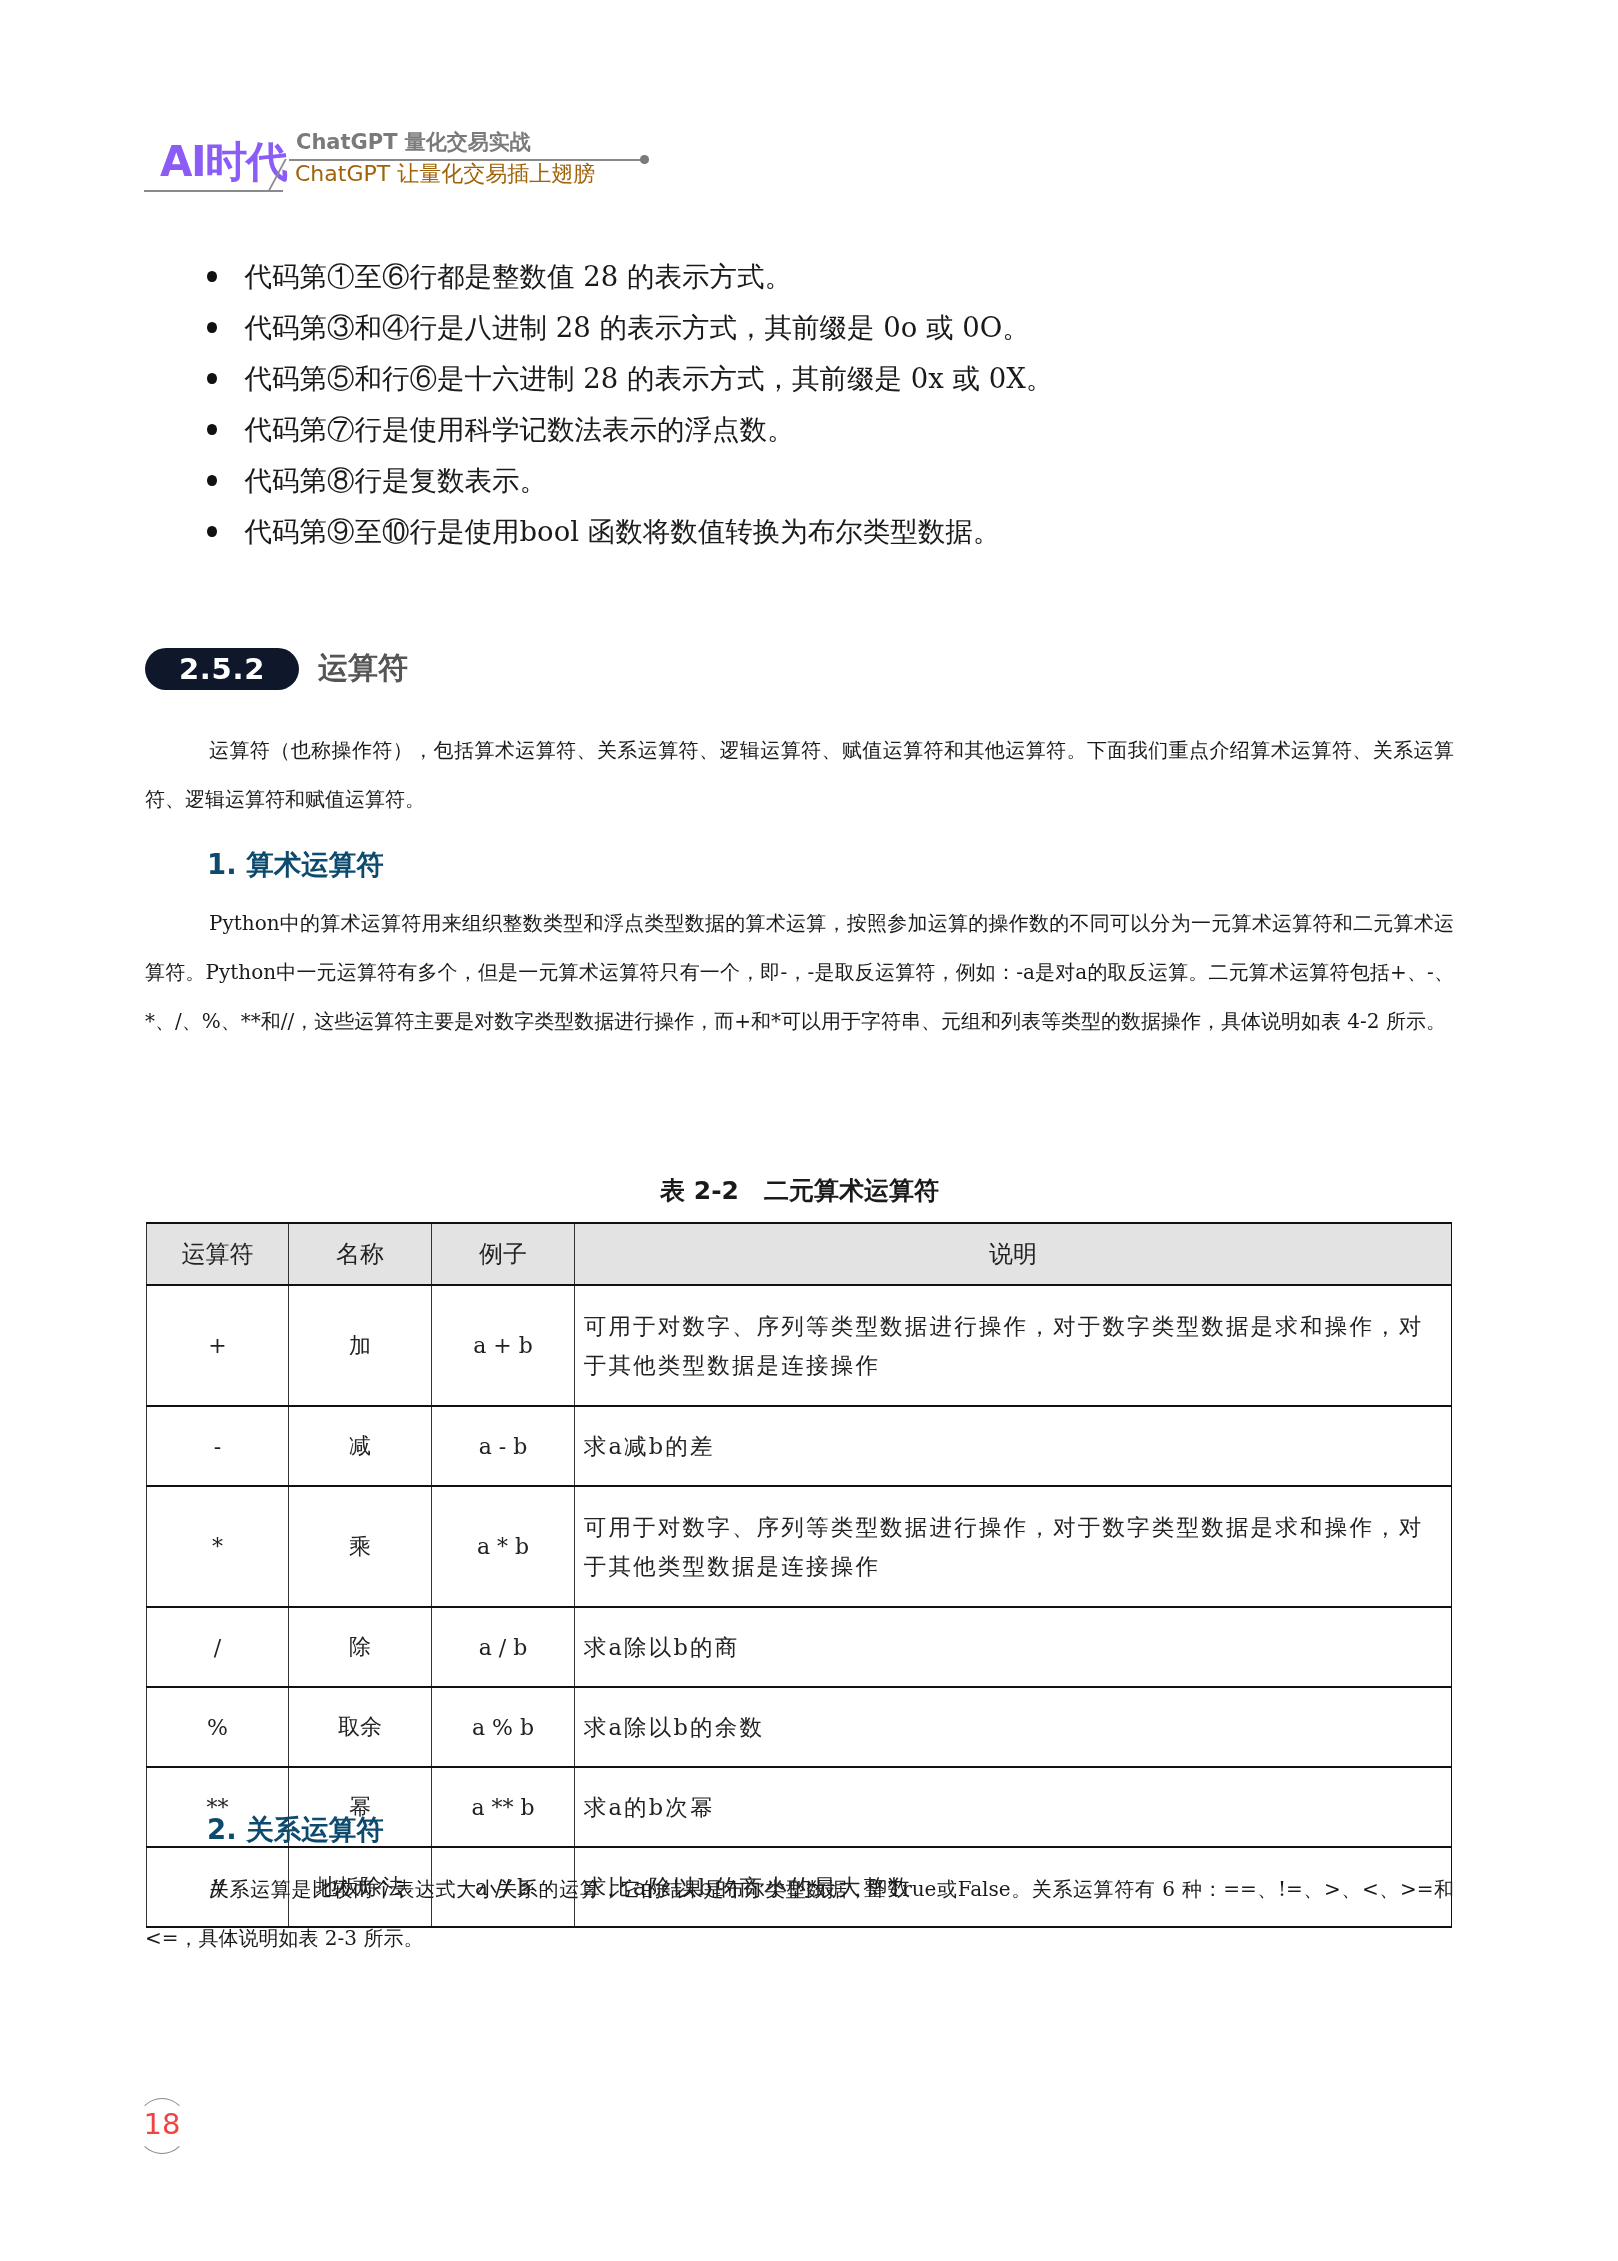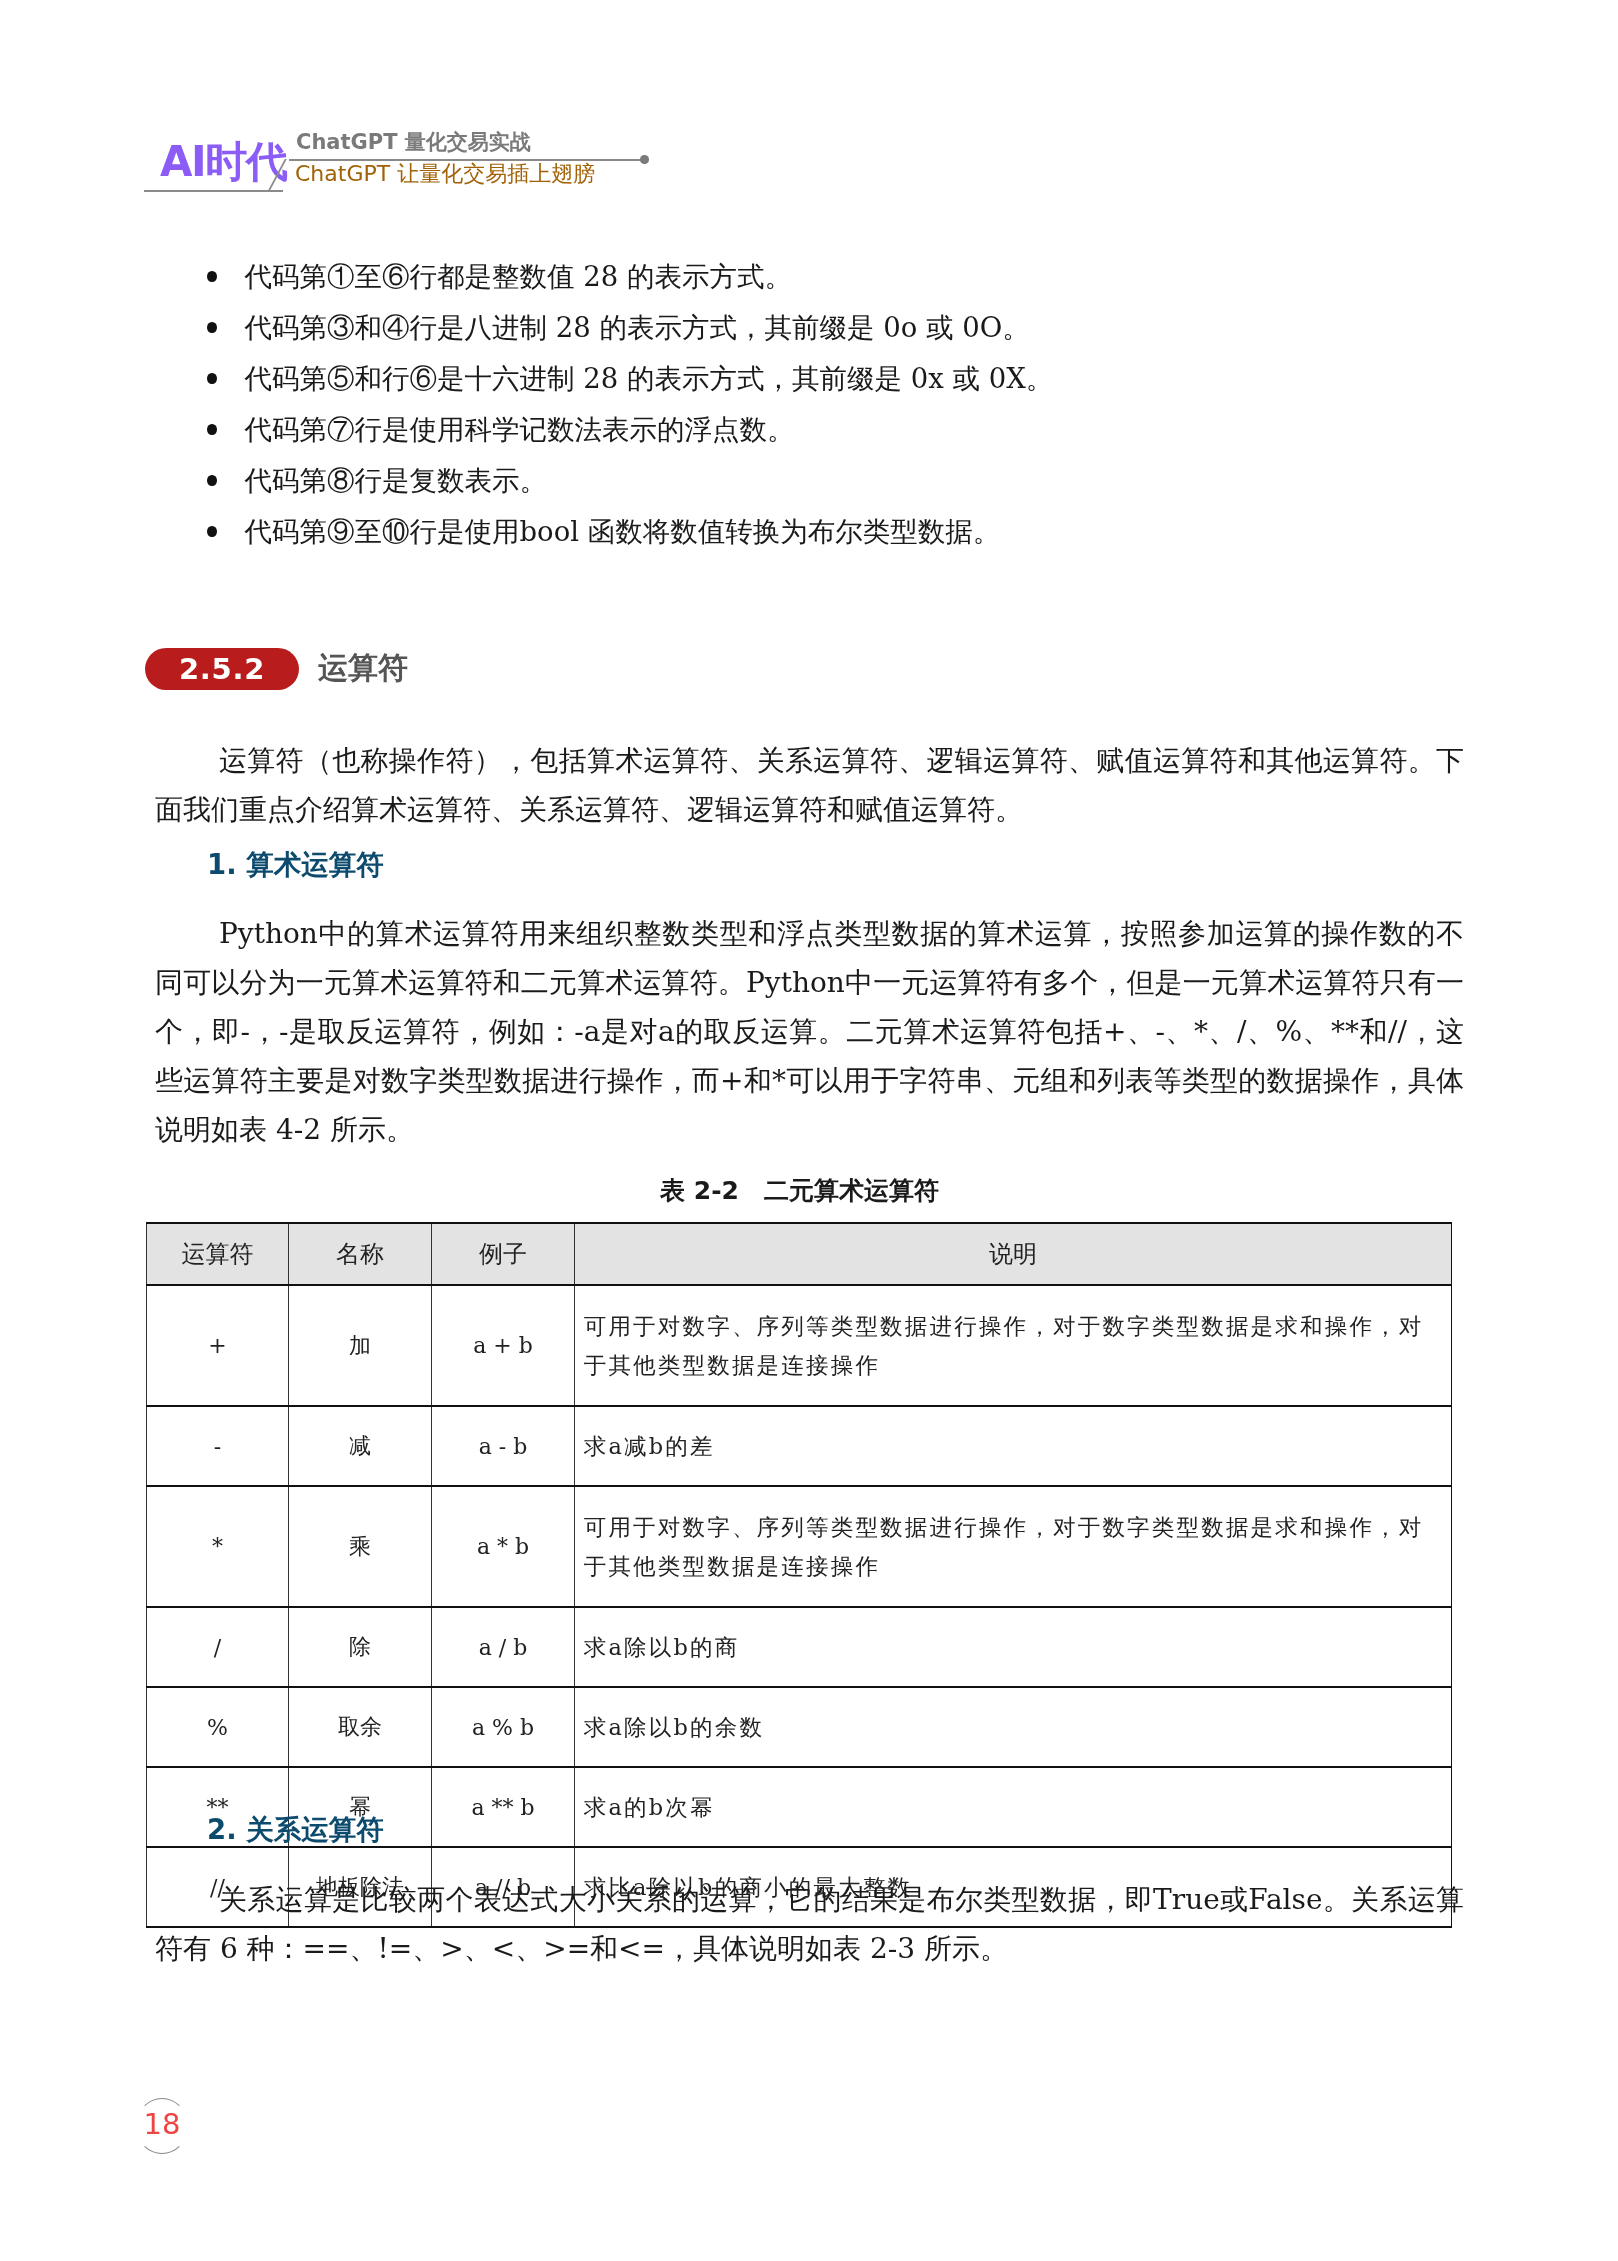--- a/index.html
+++ b/index.html
@@ -19,28 +19,28 @@
   .hdr-slash { position: absolute; left: 132px; top: 30px; width: 2.2px; height: 33px; background: #8a8a8a; transform: skewX(-28deg); }
   .hdr-line-bot { position: absolute; left: 0; top: 61px; width: 139px; height: 2.2px; background: #8a8a8a; }
 
   
   .bullets { position: absolute; left: 207px; top: 251px; margin: 0; padding: 0; list-style: none; }
   .bullets li { height: 51px; font-size: 27.5px; line-height: 35px; white-space: nowrap; display: flex; align-items: center; }
   .bullets li .dot { width: 10px; height: 11.6px; border-radius: 50%; background: #111; margin-right: 27.5px; flex: none; }
 
   
   .sec { position: absolute; left: 145px; top: 647px; height: 43px; display: flex; align-items: center; }
-  .sec-num { background: #b91c1c; color: #fff; border-radius: 22px; height: 42px; width: 154px;
+  .sec-num { background: #0f172a; color: #fff; border-radius: 22px; height: 42px; width: 154px;
              font-family: "DejaVu Sans", "Liberation Sans", sans-serif; font-weight: bold; font-size: 29px;
              display: flex; align-items: center; justify-content: center; letter-spacing: 0.7px; }
   .sec-title { margin-left: 19px; font-family: "DejaVu Sans", "Liberation Sans", sans-serif; font-weight: bold;
                font-size: 30px; color: #555; }
 
-  .para { position: absolute; left: 145px; width: 1309px; font-size: 28px; line-height: 49px;
-          text-align: justify; text-indent: 64px; margin: 10px; }
+  .para { position: absolute; left: 145px; width: 1309px; font-size: 20px; line-height: 49px;
+          text-align: justify; text-indent: 64px; margin: 0; }
   .subhead { position: absolute; left: 207px; font-family: "DejaVu Sans", "Liberation Sans", sans-serif;
              font-weight: bold; font-size: 27.5px; color: #0c4a6e; margin: 0; }
 
   .caption { position: absolute; left: 145px; width: 1309px; top: 1174px; text-align: center;
              font-family: "DejaVu Sans", "Liberation Sans", sans-serif; font-weight: bold; font-size: 25px; }
 
   
   table.ops { position: absolute; left: 146px; top: 1222px; width: 1306px; border-collapse: collapse;
               border-top: 2.9px solid #111; border-bottom: 2.9px solid #111; border-left: 1.4px solid #111; border-right: 1.4px solid #111; }
   table.ops th { background: #e3e3e3; height: 58px; font-family: "DejaVu Sans", "Liberation Sans", sans-serif;

